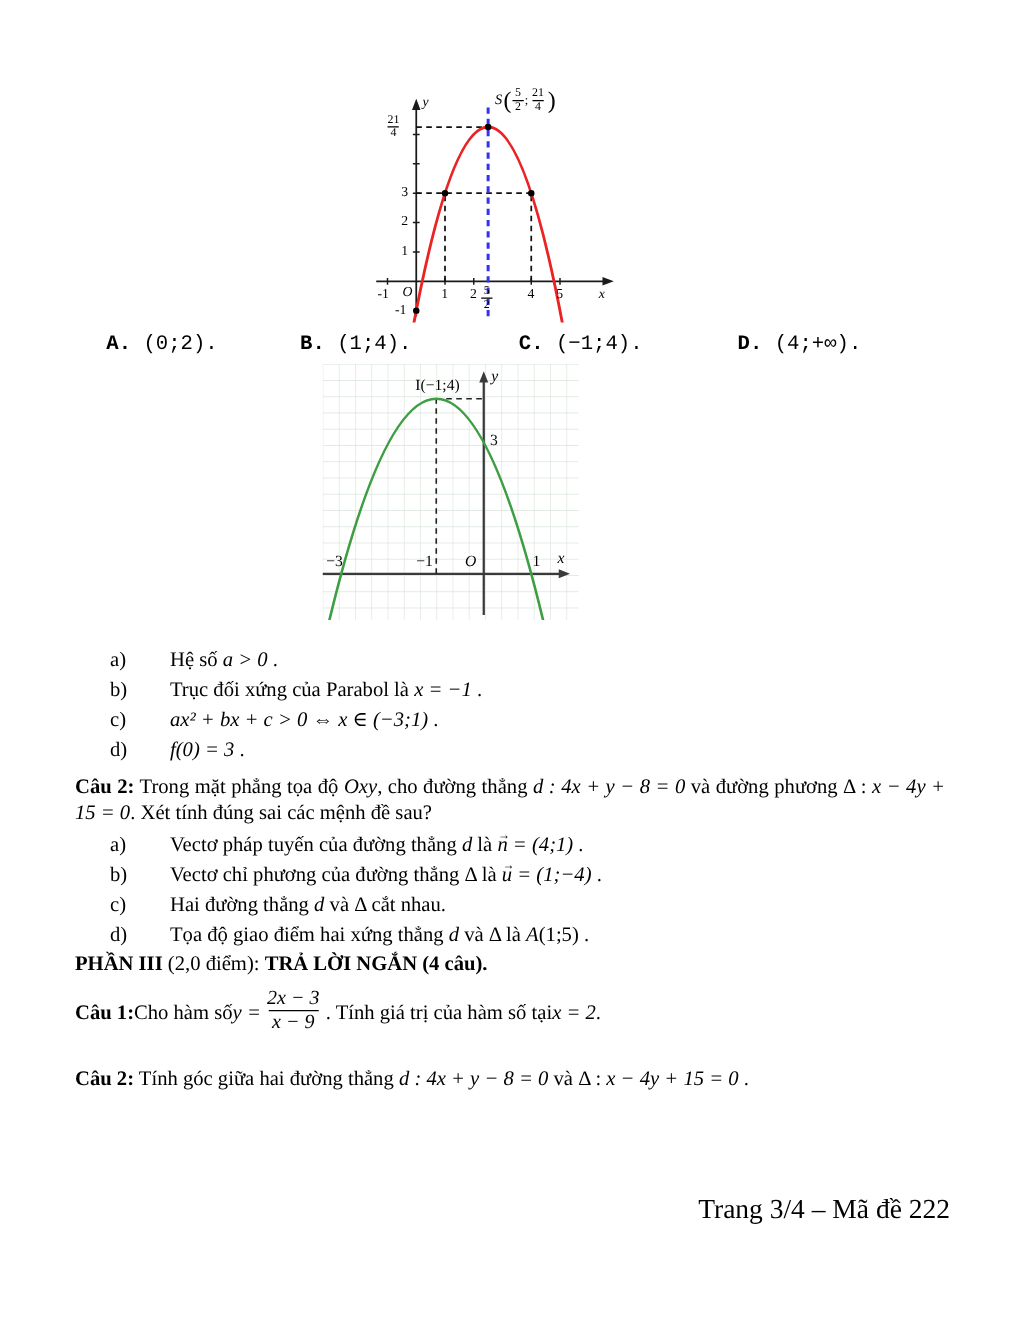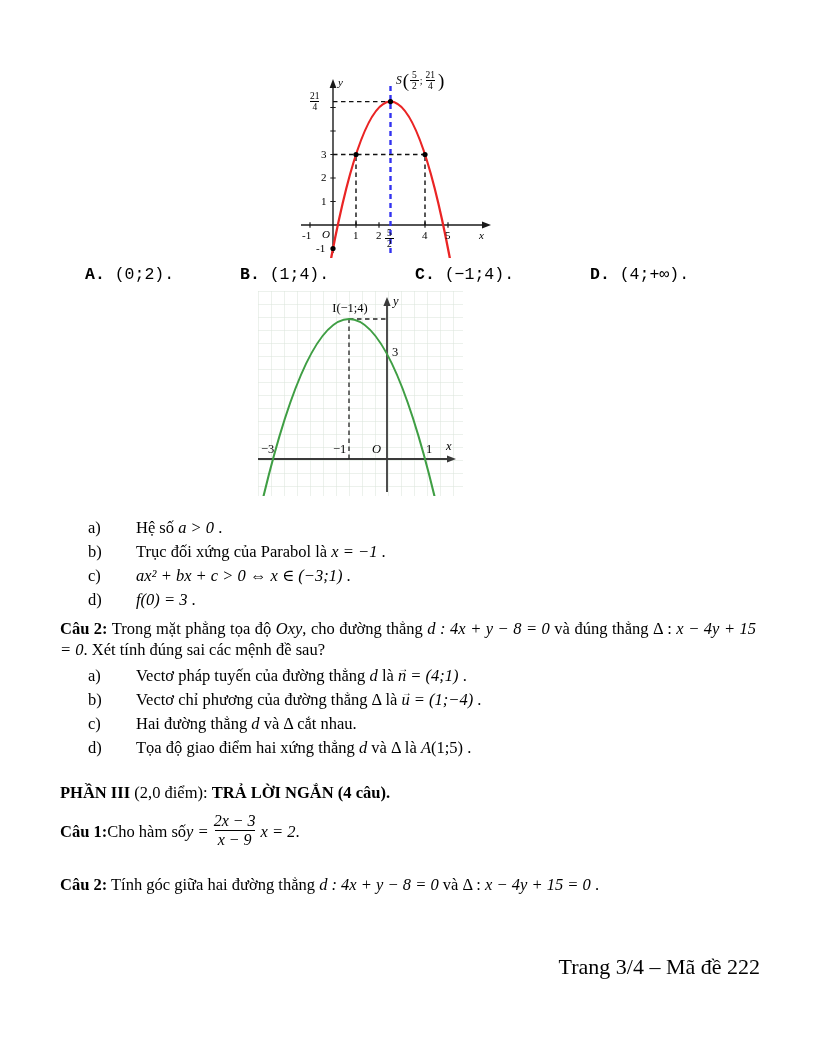--- a/index.html
+++ b/index.html
@@ -38,21 +38,21 @@
   
   .opts{position:relative;height:24px;margin-top:6px;}
   .opt{position:absolute;top:0;white-space:nowrap;font-family:Liberation Mono, monospace;}
   .opt .ol{font-weight:bold;}
   
   .items{margin:20px 0 0 28px;}
   .items2{margin-top:4px;}
   .item{display:flex;line-height:23px;margin-bottom:1px;}
   .item-label{width:27px;flex:none;}
   .item-body{flex:1;margin-left:21px;}
-  .p3h{margin-top:23px;}
+  .p3h{margin-top:1px;}
   .p3c1{margin-top:5px;min-height:46px;display:flex;align-items:center;flex-wrap:wrap;}
   .p3c2{margin-top:20px;}
   .footer{position:absolute;right:56px;top:956px;font-size:22px;}
 </style>
 </head>
 <body>
 
 <div class="page">
   <div class="content">
 
@@ -161,21 +161,21 @@
         <div class="item">
           <span class="item-label">c)</span>
           <span class="item-body"><span class="m">ax² + bx + c &gt; 0 ⇔ x ∈ (−3;1)</span><span> .</span></span>
         </div>
         <div class="item">
           <span class="item-label">d)</span>
           <span class="item-body"><span class="m">f(0) = 3</span><span> .</span></span>
         </div>
       </div>
 
-    <p class="just" style="margin-top:7px"><span class="b">Câu 2:</span><span> Trong mặt phẳng tọa độ </span><span class="m">Oxy</span><span>, cho đường thẳng </span><span class="m">d : 4x + y − 8 = 0</span><span> và đúng thẳng </span><span>Δ : </span><span class="m">x − 4y + 15 = 0</span><span>. Xét tính đúng sai các mệnh đề sau?</span></p>
+    <p class="just" style="margin-top:7px"><span class="b">Câu 2:</span><span> Trong mặt phẳng tọa độ </span><span class="m">Oxy</span><span>, cho đường thẳng </span><span class="m">d : 4x + y − 8 = 0</span><span> và đường phương </span><span>Δ : </span><span class="m">x − 4y + 15 = 0</span><span>. Xét tính đúng sai các mệnh đề sau?</span></p>
     <div class="items items2">
         <div class="item">
           <span class="item-label">a)</span>
           <span class="item-body"><span>Vectơ pháp tuyến của đường thẳng </span><span class="m">d</span><span> là </span><span class="m vec">n</span><span class="m"> = (4;1)</span><span> .</span></span>
         </div>
         <div class="item">
           <span class="item-label">b)</span>
           <span class="item-body"><span>Vectơ chỉ phương của đường thẳng Δ là </span><span class="m vec">u</span><span class="m"> = (1;−4)</span><span> .</span></span>
         </div>
         <div class="item">
@@ -190,20 +190,21 @@
 
     <p class="p3h"><span class="b">PHẦN III </span><span>(2,0 điểm): </span><span class="b">TRẢ LỜI NGẮN (4 câu).</span></p>
     <p class="p3c1">
         <span class="b">Câu 1:</span>
         <span> Cho hàm số </span>
         <span class="m">y = </span>
         <span class="frac m">
           <span class="num">2x − 3</span>
           <span class="den">x − 9</span>
         </span>
+        <span> . Tính giá trị của hàm số tại </span>
         <span class="m">x = 2</span>
         <span> .</span>
       </p>
     <p class="p3c2"><span class="b">Câu 2:</span><span> Tính góc giữa hai đường thẳng </span><span class="m">d : 4x + y − 8 = 0</span><span> và </span><span>Δ : </span><span class="m">x − 4y + 15 = 0</span><span> .</span></p>
   </div>
 
   <div class="footer">Trang 3/4 – Mã đề 222</div>
 </div>
 
 </body></html>

